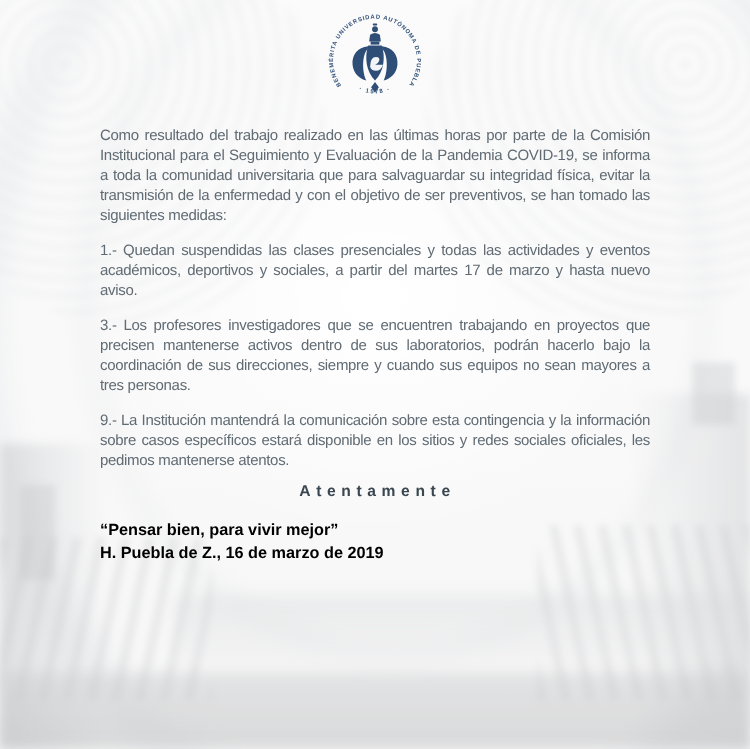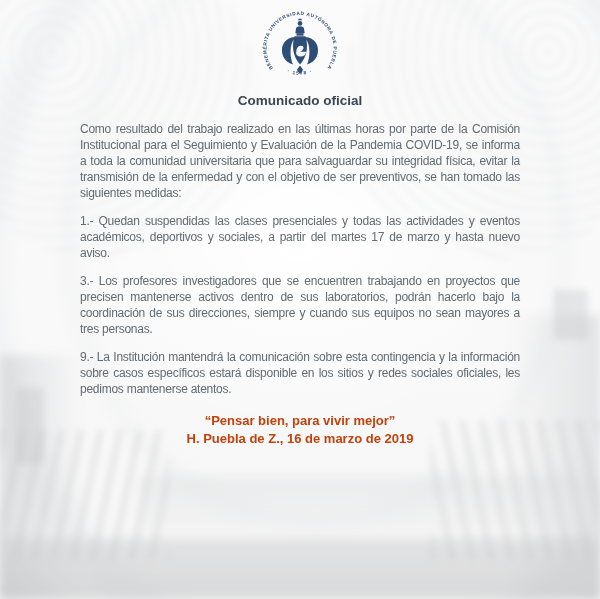--- a/index.html
+++ b/index.html
@@ -57,22 +57,22 @@
   .body-text { margin-top:13px; }
   .body-text p {
     margin:0 0 12px; font-size:12px; line-height:16px; letter-spacing:-0.25px;
     text-align:justify; color:#606b73;
   }
   .body-text p:last-child { margin-bottom:0; }
 
   .closing { margin-top:10px; text-align:center; font-size:12.5px; font-weight:700;
     letter-spacing:4.5px; margin-left:4px; color:#3a4650; }
 
-  .signoff { margin-top:15px; text-align:center; font-size:13px; line-height:18px;
-    font-weight:700; color:#c2410c; }
+  .signoff { margin-top:15px; font-size:13px; line-height:18px;
+    font-weight:700; color:#000000; }
 </style>
 </head>
 <body>
 
 <div class="page">
 
   <div class="bg" aria-hidden="true">
     <div class="bg-base"></div>
     <div class="bg-corner-l"></div>
     <div class="bg-corner-r"></div>
@@ -108,29 +108,29 @@
         <path d="M45,24 Q50,20.5 55,24 L56,31 L44,31 Z"></path>
         <rect x="45.5" y="31" width="9" height="3.2"></rect>
         <path d="M43,36 C32,37 26,45 27,55 C28,64 34,69 41,71 C37,63 36,45 43,38 Z"></path>
         <path d="M57,36 C68,37 74,45 73,55 C72,64 66,69 59,71 C63,63 64,45 57,38 Z"></path>
         <path d="M43,35 L57,35 C61,47 59,62 50,71 C41,62 39,47 43,35 Z"></path>
         <path d="M50,72.5 L54,78 L50,83.5 L46,78 Z"></path>
       </g>
       <path fill="#f2f4f7" d="M45,57 q0,-10 6,-10 q4.5,0 3.2,4 q-0.9,2.8 -4,3.8 l8,0 q-2,6.2 -7.2,6.2 q-5,0 -6,-4 z"></path>
     </svg>
 
-    <div class="title">Comunicado oficial</div>
 
     <div class="body-text">
       <p>Como resultado del trabajo realizado en las últimas horas por parte de la Comisión Institucional para el Seguimiento y Evaluación de la Pandemia COVID-19, se informa a toda la comunidad universitaria que para salvaguardar su integridad física, evitar la transmisión de la enfermedad y con el objetivo de ser preventivos, se han tomado las siguientes medidas:</p>
       <p>1.- Quedan suspendidas las clases presenciales y todas las actividades y eventos académicos, deportivos y sociales, a partir del martes 17 de marzo y hasta nuevo aviso.</p>
       <p>3.- Los profesores investigadores que se encuentren trabajando en proyectos que precisen mantenerse activos dentro de sus laboratorios, podrán hacerlo bajo la coordinación de sus direcciones, siempre y cuando sus equipos no sean mayores a tres personas.</p>
       <p>9.- La Institución mantendrá la comunicación sobre esta contingencia y la información sobre casos específicos estará disponible en los sitios y redes sociales oficiales, les pedimos mantenerse atentos.</p>
     </div>
 
+    <div class="closing">Atentamente</div>
 
     <div class="signoff">
       <div>“Pensar bien, para vivir mejor”</div>
       <div>H. Puebla de Z., 16 de marzo de 2019</div>
     </div>
 
   </div>
 </div>
 
 </body></html>

